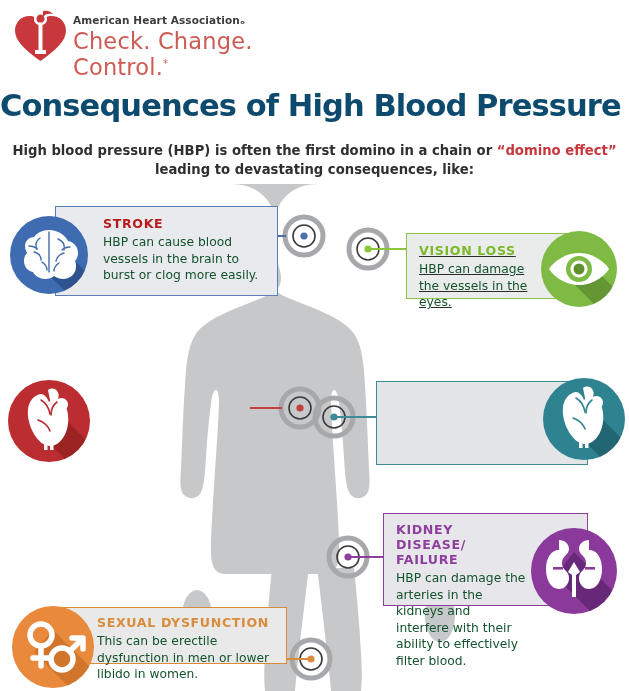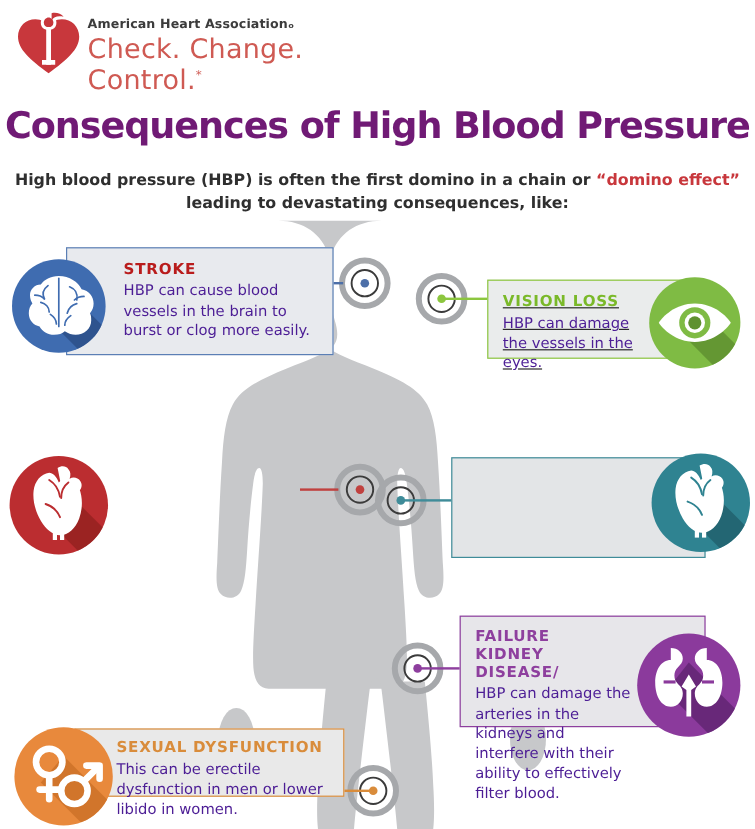--- a/index.html
+++ b/index.html
@@ -14,22 +14,22 @@
   .logo-wrap{position:absolute;left:13px;top:10px;width:300px;height:56px;}
   .logo-mark{position:absolute;left:0;top:0;width:54px;height:52px;}
   .logo-text{position:absolute;left:60px;top:4px;}
   .logo-aha{font-size:10.5px;letter-spacing:.1px;color:#3c3c3c;font-weight:600;
             font-family:"DejaVu Sans",sans-serif;}
   .logo-ccc{font-size:22.5px;color:#cf5a53;letter-spacing:.2px;margin-top:2px;
             font-family:"DejaVu Sans",sans-serif;font-weight:400;}
 
   
   .title{
-    position:absolute;left:0;top:88px;width:629px;text-align:center;
-    font-size:30.5px;font-weight:bold;letter-spacing:-.9px;color:#701a75;
+    position:absolute;left:0;top:88px;width:629px;text-align:left;
+    font-size:30.5px;font-weight:bold;letter-spacing:-.9px;color:#0c4a6e;
     font-family:"DejaVu Sans",sans-serif;
   }
   .subtitle{
     position:absolute;left:0;top:141px;width:629px;text-align:center;
     font-size:13.2px;line-height:19px;color:#2f2f2f;font-weight:600;
     font-family:"DejaVu Sans",sans-serif;
   }
   .subtitle .hl{color:#c8373c;}
 
   
@@ -45,21 +45,21 @@
   
   .card{
     position:absolute;box-sizing:border-box;
     background:#e9eaec;border:1.6px solid #999;
   }
   .card .kicker{
     font-size:12.6px;font-weight:bold;letter-spacing:.65px;
     font-family:"DejaVu Sans",sans-serif;line-height:15px;
   }
   .card .body{
-    font-size:12.3px;line-height:16.6px;color:#4c1d95;margin-top:3px;
+    font-size:12.3px;line-height:16.6px;color:#14532d;margin-top:3px;
     font-family:"DejaVu Sans",sans-serif;
   }
   .card .inner{padding:9px 10px 9px 12px;}
 
   
   .disc{position:absolute;border-radius:50%;overflow:hidden;}
   .disc svg{display:block;}
 
   
   .c-stroke{border-color:#5b7fb5;background:#e8eaee;}
@@ -297,22 +297,22 @@
         <path d="M49,22 c-4,3 -6,8 -6,13"></path>
         <path d="M30,40 c6,2 10,6 12,11"></path>
       </g>
       <rect x="36" y="58" width="3.5" height="12" fill="#ffffff"></rect>
       <rect x="42" y="58" width="3.5" height="12" fill="#ffffff"></rect>
     </svg>
   </div>
 
   <div class="card c-kidney" style="left:383px;top:513px;width:205px;height:93px;">
     <div class="inner" style="padding:8px 60px 8px 12px;">
+      <div class="kicker">KIDNEY DISEASE/</div>
       <div class="kicker">FAILURE</div>
-      <div class="kicker">KIDNEY DISEASE/</div>
       <div class="body">HBP can damage the arteries in the kidneys and interfere with their ability to effectively filter blood.</div>
     </div>
   </div>
   <div class="disc" style="left:531px;top:528px;width:86px;height:86px;background:#8b3a9c;">
     <svg width="86" height="86" viewBox="0 0 86 86">
       <path fill="#5f2470" d="M43,24 L86,67 L86,86 L62,86 L24,48 Z" opacity=".8"></path>
       <path fill="#ffffff" d="M28,22 c-8,0 -13,8 -13,19 c0,11 5,20 13,20
         c6,0 10,-5 10,-11 c0,-4 -2,-6 -4,-8 c-2,-2 -3,-4 -3,-7
         c0,-3 1,-5 3,-7 c2,-2 4,-4 4,-7 c0,-5 -4,-9 -10,-9 z"></path>
       <path fill="#ffffff" d="M58,22 c8,0 13,8 13,19 c0,11 -5,20 -13,20

